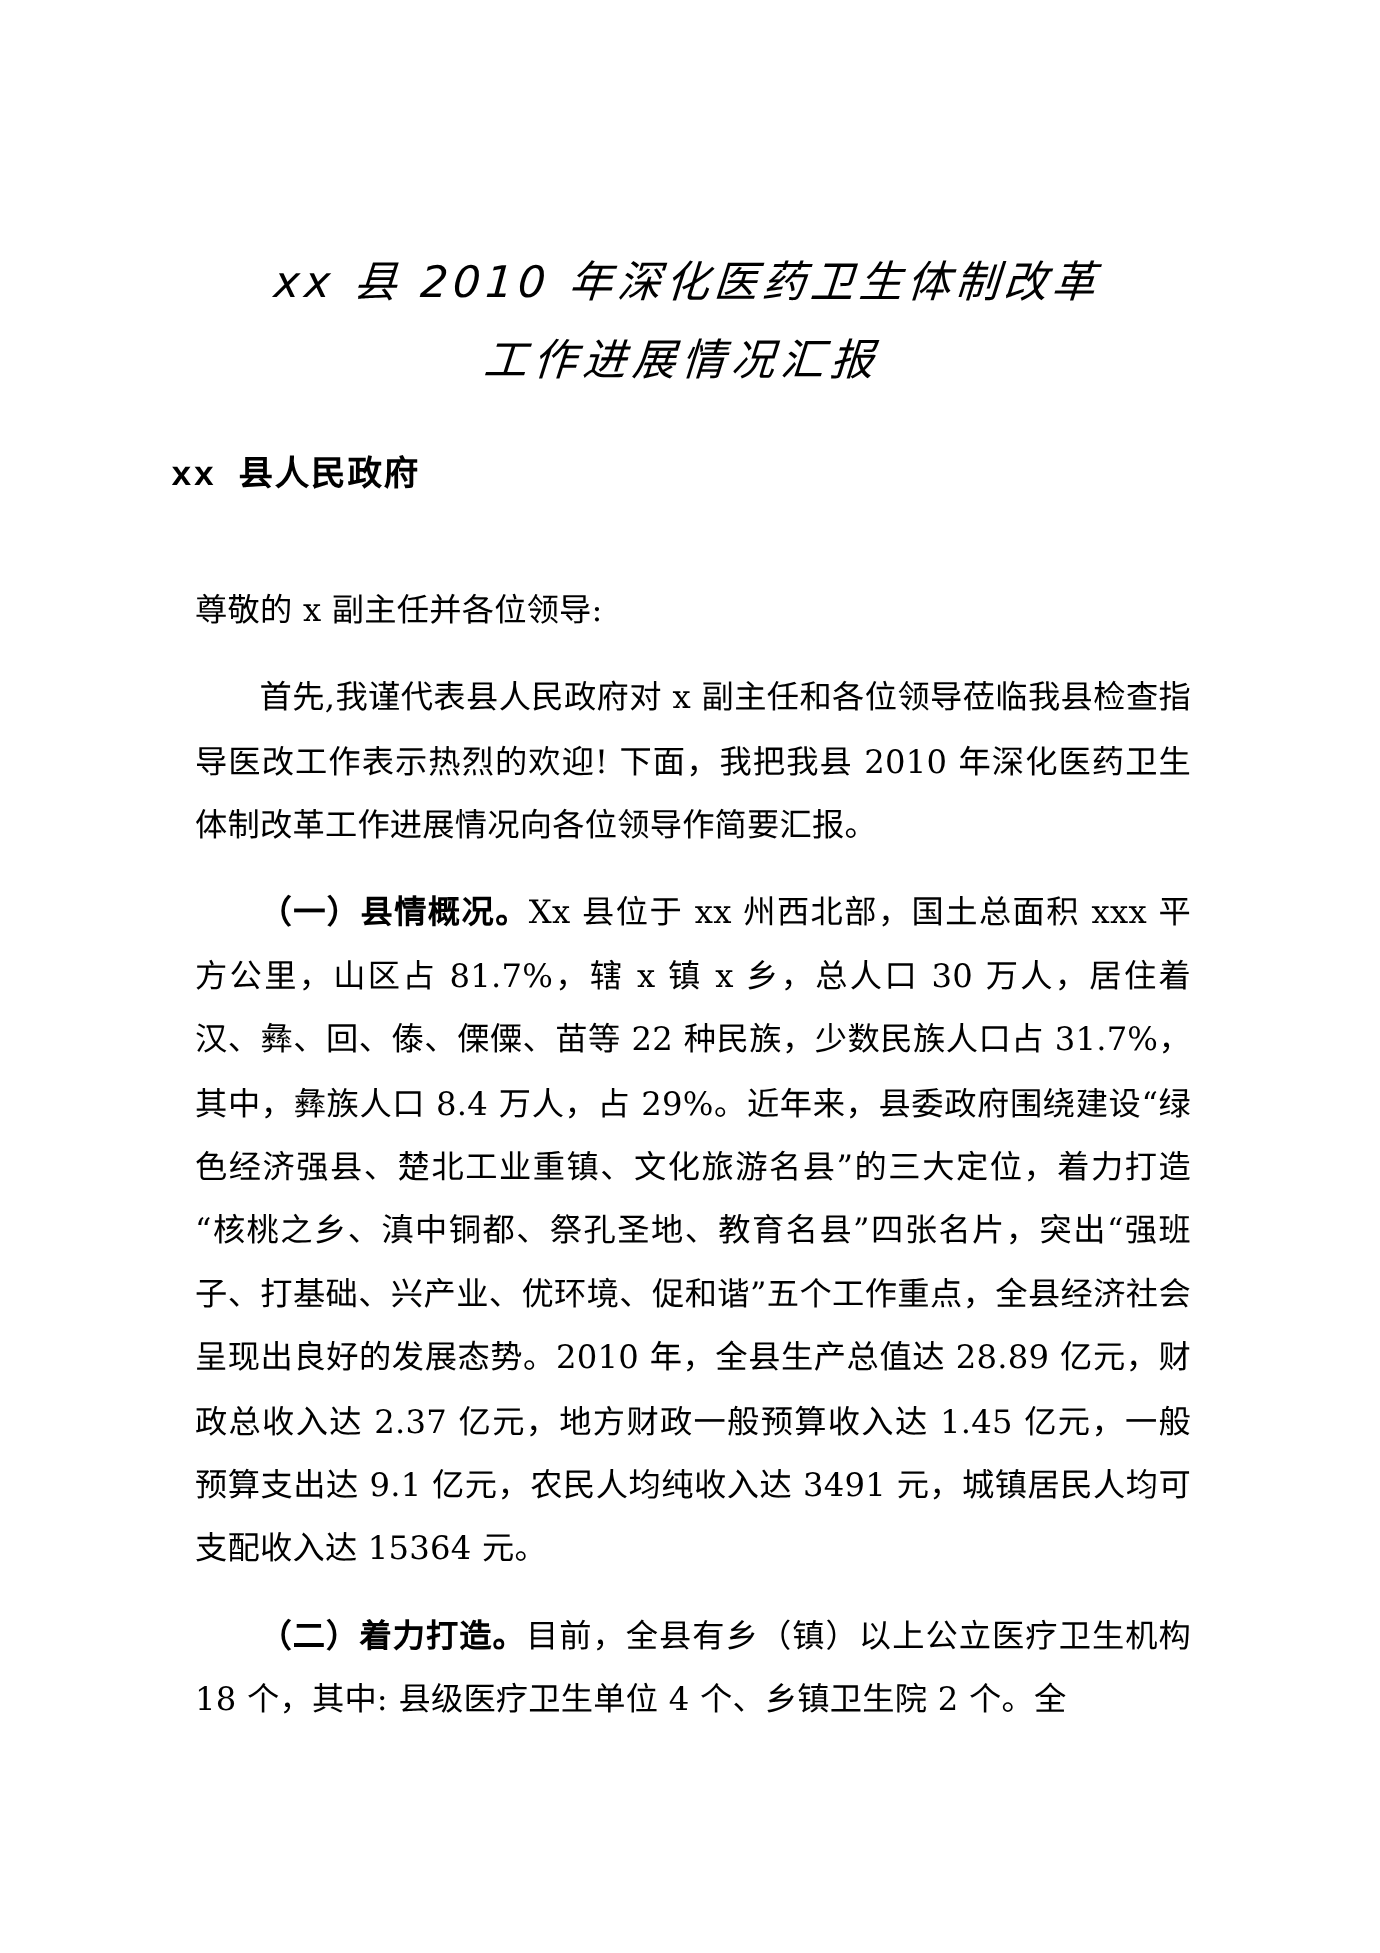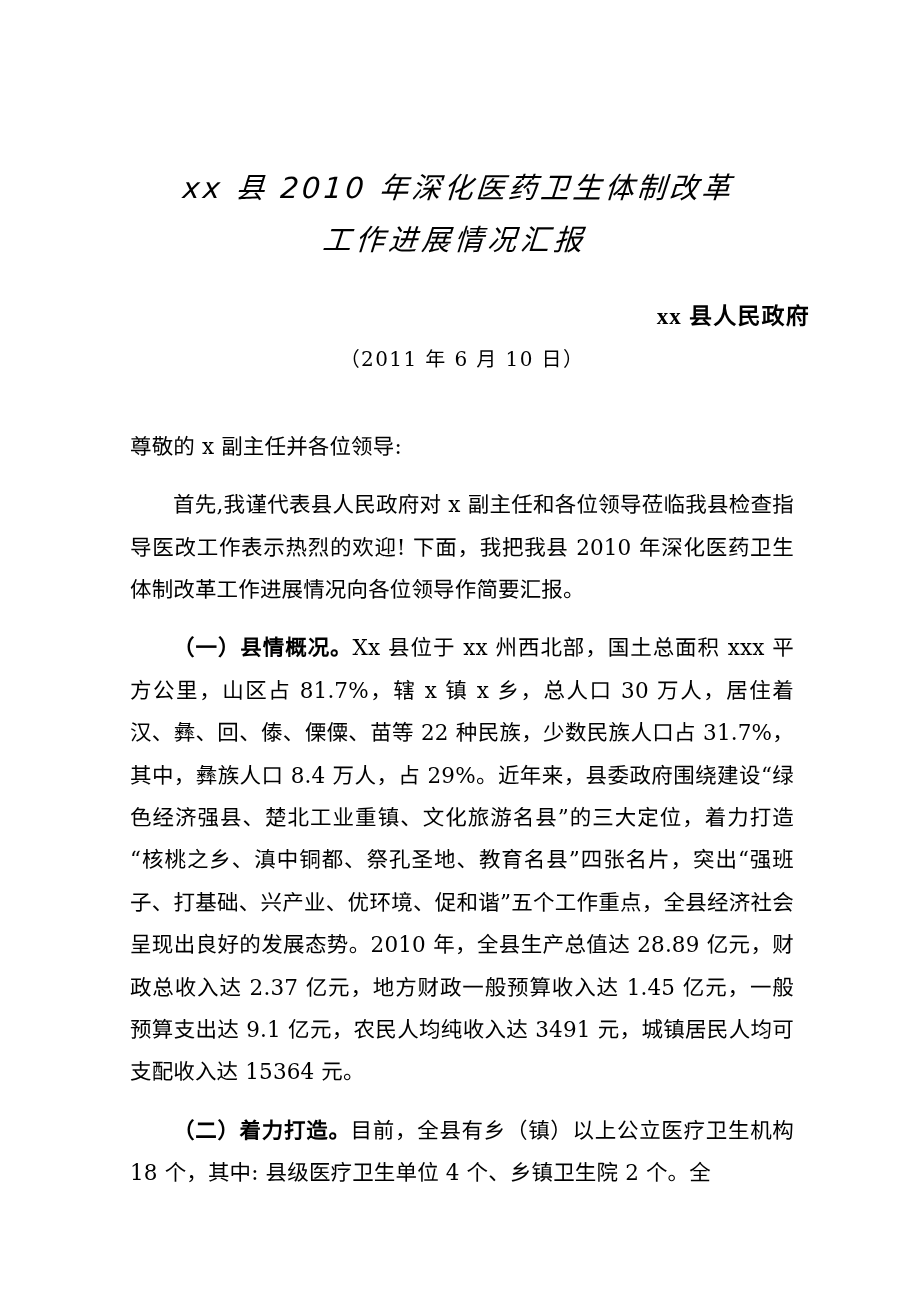--- a/index.html
+++ b/index.html
@@ -53,22 +53,22 @@
     white-space: nowrap;
   }
   .doc-title .title-line-2 {
     letter-spacing: 4px;
   }
 
   
   .issuer {
     margin: 0;
     padding-top: 34px;
-    text-align: right;
-    font-family: Liberation Serif, serif;
+    text-align: left;
+    font-family: Liberation Mono, monospace;
     font-size: 23px;
     font-weight: bold;
     letter-spacing: 1.2px;
     line-height: 1.5;
   }
   .issue-date {
     margin: 0;
     padding-top: 9px;
     text-align: center;
     font-family: "DejaVu Serif", "Liberation Serif", serif;
@@ -119,21 +119,20 @@
 <div class="page">
   <div class="page-body">
 
     <h1 class="doc-title">
       <span class="title-line title-line-1">xx 县 2010 年深化医药卫生体制改革</span>
       <span class="title-line title-line-2">工作进展情况汇报</span>
     </h1>
 
     <p class="issuer">xx 县人民政府</p>
 
-    <p class="issue-date">（2011 年 6 月 10 日）</p>
 
     <div class="body-copy">
 
       <p class="para salutation">尊敬的 x 副主任并各位领导:</p>
 
       <p class="para indent2">首先,我谨代表县人民政府对 x 副主任和各位领导莅临我县检查指导医改工作表示热烈的欢迎! 下面，我把我县 2010 年深化医药卫生体制改革工作进展情况向各位领导作简要汇报。</p>
 
 
       <p class="para indent2">
         <span class="lead">（一）县情概况。</span><span>Xx 县位于 xx 州西北部，国土总面积 xxx 平方公里，山区占 81.7%，辖 x 镇 x 乡，总人口 30 万人，居住着汉、彝、回、傣、傈僳、苗等 22 种民族，少数民族人口占 31.7%，其中，彝族人口 8.4 万人，占 29%。近年来，县委政府围绕建设“绿色经济强县、楚北工业重镇、文化旅游名县”的三大定位，着力打造“核桃之乡、滇中铜都、祭孔圣地、教育名县”四张名片，突出“强班子、打基础、兴产业、优环境、促和谐”五个工作重点，全县经济社会呈现出良好的发展态势。2010 年，全县生产总值达 28.89 亿元，财政总收入达 2.37 亿元，地方财政一般预算收入达 1.45 亿元，一般预算支出达 9.1 亿元，农民人均纯收入达 3491 元，城镇居民人均可支配收入达 15364 元。</span>

